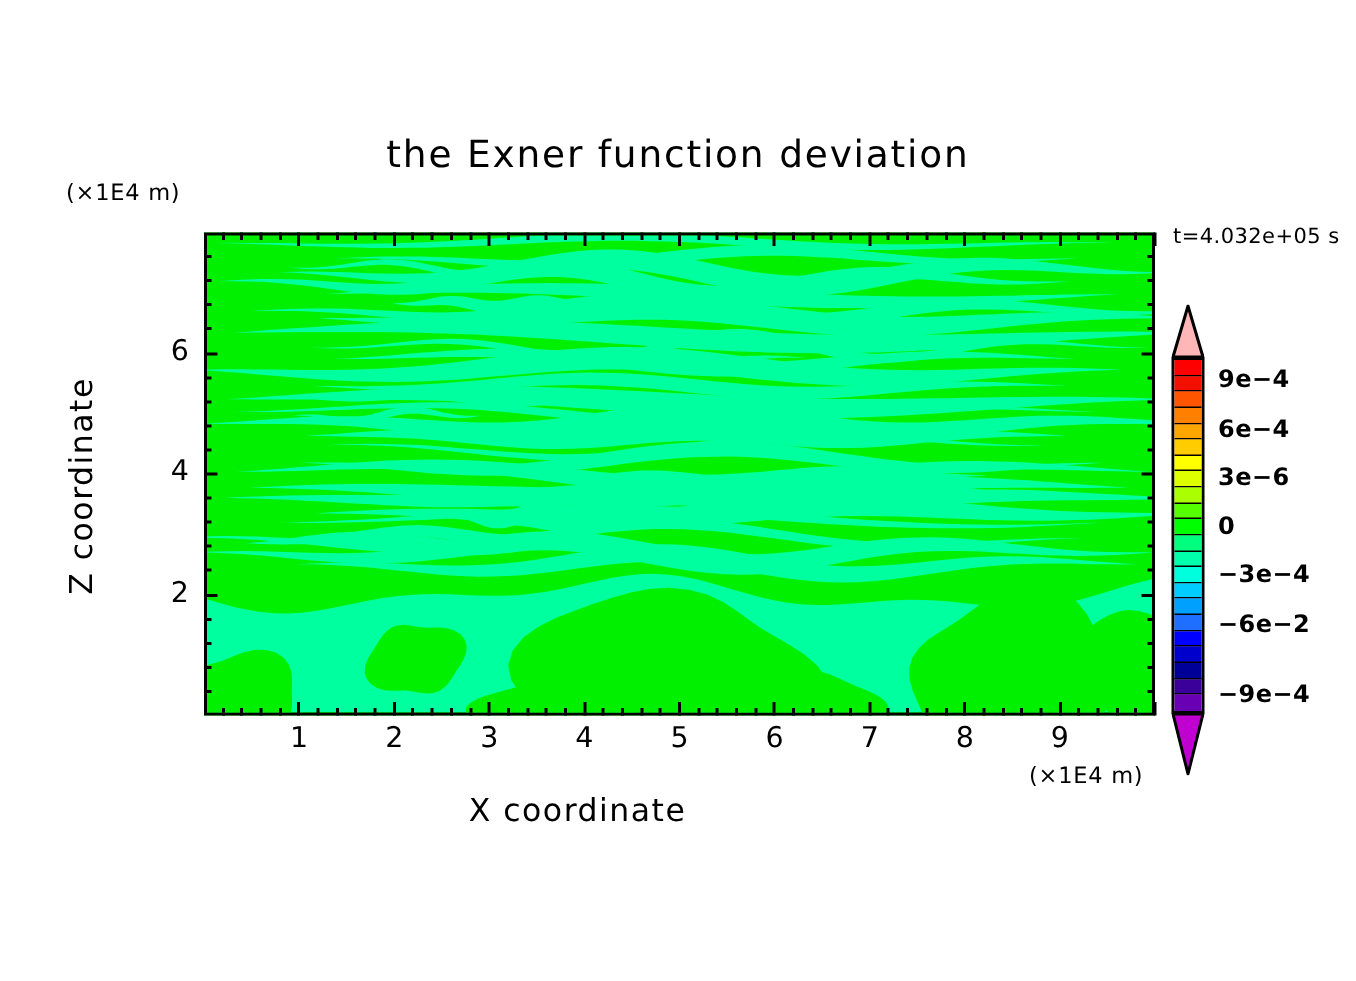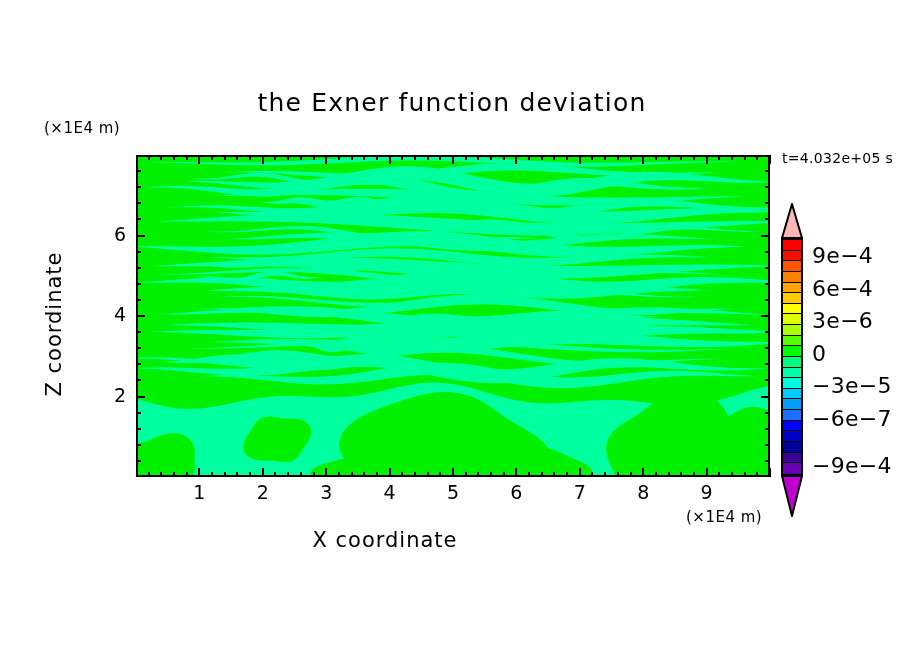--- a/index.html
+++ b/index.html
@@ -36,21 +36,21 @@
   .xnum{position:absolute;top:481px;font-size:19px;text-align:center;width:30px;}
   .ynum{position:absolute;left:104px;font-size:19px;text-align:right;width:22px;}
 
   
   #cbar{position:absolute;left:781px;top:238px;width:22px;height:238px;
         border:2px solid #000;box-sizing:border-box;}
   .band{width:100%;border-bottom:1px solid #000;box-sizing:border-box;}
   .band:last-child{border-bottom:none;}
   #cap-top{position:absolute;left:781px;top:203px;width:22px;height:36px;}
   #cap-bot{position:absolute;left:781px;top:475px;width:22px;height:42px;}
-  .cbnum{position:absolute;left:812px;font-size:22px;letter-spacing:.3px;white-space:nowrap;}
+  .cbnum{position:absolute;left:812px;font-size:16px;letter-spacing:.3px;white-space:nowrap;font-weight:bold;}
 </style>
 </head>
 <body>
 
 <div class="lbl" id="title">the Exner function deviation</div>
 
 <div class="lbl" id="yunit">(×1E4 m)</div>
 <div class="lbl" id="xunit">(×1E4 m)</div>
 <div class="lbl" id="tstamp">t=4.032e+05 s</div>
 
@@ -304,16 +304,16 @@
     <div class="band" style="height: 4.54545%; background: rgb(106, 0, 180);"></div>
   </div>
 <svg id="cap-bot" viewBox="0 0 22 42" preserveAspectRatio="none">
   <polygon id="capbot-poly" points="1,1 21,1 11,41" stroke="#000" stroke-width="2" stroke-linejoin="round" fill="#c000d0"></polygon>
 </svg>
 <div id="cbnums">
     <div class="cbnum" style="top: 243.227px;">9e−4</div>
     <div class="cbnum" style="top: 275.682px;">6e−4</div>
     <div class="cbnum" style="top: 308.136px;">3e−6</div>
     <div class="cbnum" style="top: 340.591px;">0</div>
-    <div class="cbnum" style="top: 373.045px;">−3e−5</div>
-    <div class="cbnum" style="top: 405.5px;">−6e−7</div>
+    <div class="cbnum" style="top: 373.045px;">−3e−4</div>
+    <div class="cbnum" style="top: 405.5px;">−6e−2</div>
     <div class="cbnum" style="top: 437.955px; margin-top: 15px;">−9e−4</div>
   </div>
 
 </body></html>

